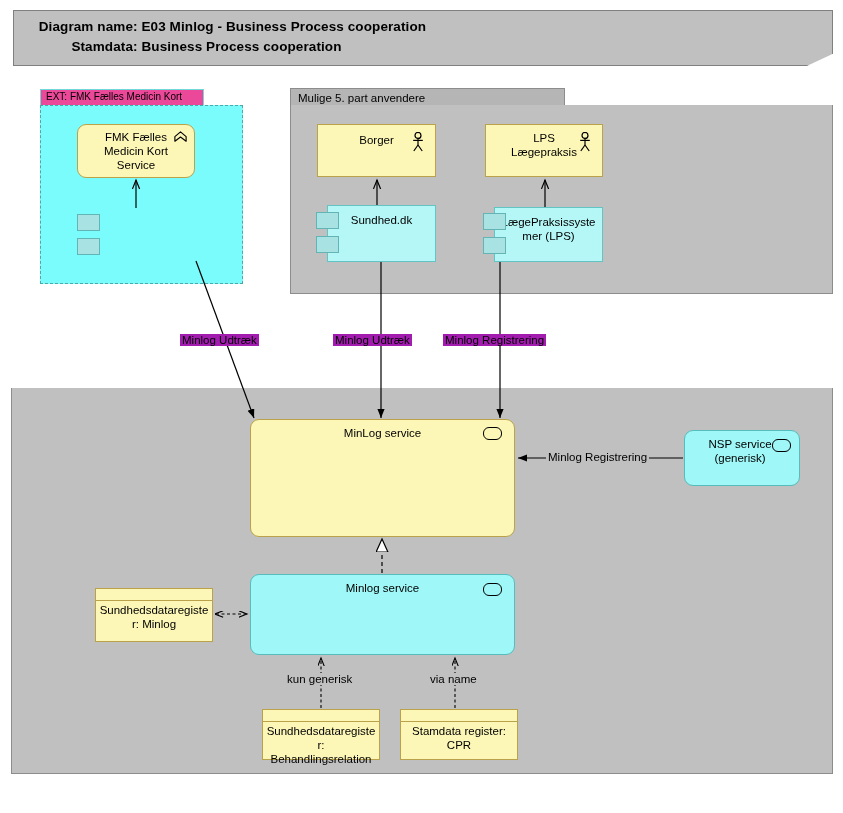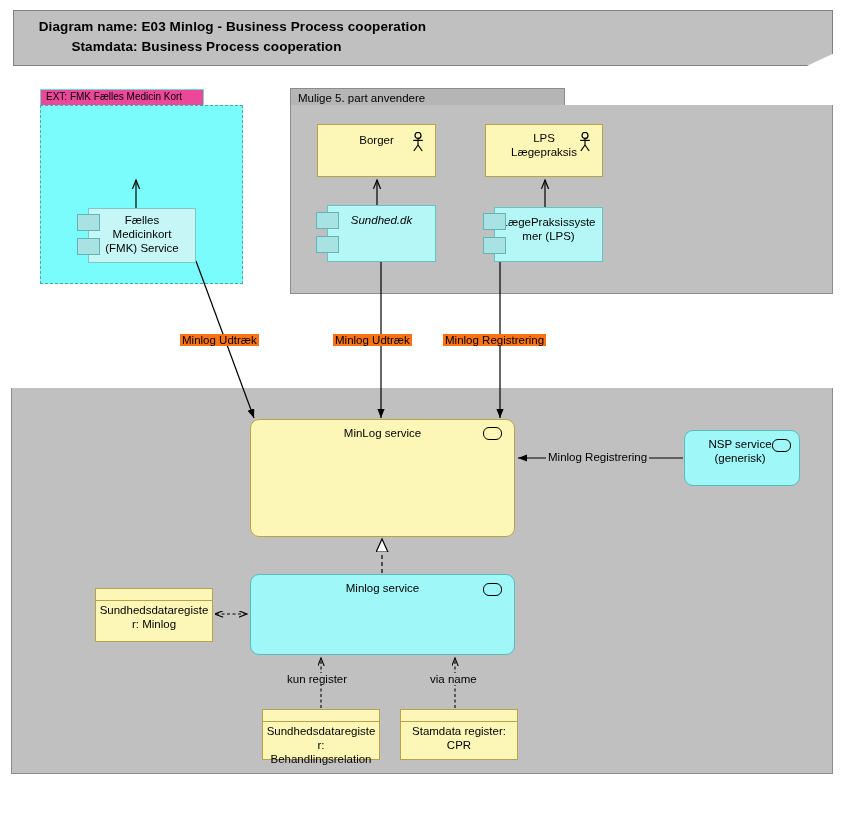--- a/index.html
+++ b/index.html
@@ -73,21 +73,21 @@
   .house{position:absolute;width:15px;height:15px;}
 
   
   .dohdr{position:absolute;left:0;top:0;right:0;height:11px;border-bottom:1px solid #b9a24a;}
 
   
   .edge-lbl{
     position:absolute;font-size:11.5px;color:#000;white-space:nowrap;
     background:transparent;
   }
-  .edge-lbl-bg{background:#f97316;padding:0 2px;}
+  .edge-lbl-bg{background:#a21caf;padding:0 2px;}
   .edge-lbl-gray{background:#c0c0c0;padding:0 2px;}
 
   svg.ov{position:absolute;left:0;top:0;width:843px;height:813px;overflow:visible;pointer-events:none;}
 </style>
 </head>
 <body>
 
 <div class="canvas">
 
   <div class="abs note">
@@ -148,26 +148,29 @@
 
     <line x1="382" y1="573" x2="382" y2="539" stroke="#000" stroke-width="1.2" stroke-dasharray="4,3" marker-end="url(#triHollow)"></line>
 
     <line x1="216" y1="614" x2="247" y2="614" stroke="#000" stroke-width="1.1" stroke-dasharray="3,2.5" marker-end="url(#arrowOpenS)" marker-start="url(#arrowOpenS2)"></line>
 
     <line x1="321" y1="708" x2="321" y2="658" stroke="#000" stroke-width="1.1" stroke-dasharray="3,2.5" marker-end="url(#arrowOpenS)"></line>
 
     <line x1="455" y1="708" x2="455" y2="658" stroke="#000" stroke-width="1.1" stroke-dasharray="3,2.5" marker-end="url(#arrowOpenS)"></line>
   </svg>
 
-
-  <div class="el cyan-pale" style="left:88px;top:208px;width:108px;height:55px;">
-    <div class="el-label" style="white-space:pre-line;top:4px;">Fælles
-Medicinkort
-(FMK) Service</div>
-  </div>
+  <div class="el yellow-round" style="left:77px;top:124px;width:118px;height:54px;">
+    <div class="el-label" style="white-space:pre-line;">FMK Fælles
+Medicin Kort
+Service</div>
+    <svg class="house" style="right:6px;top:5px;" viewBox="0 0 16 16">
+      <path d="M2,12 L2,7 L8,2 L14,7 L14,12 L8,7.5 z" fill="none" stroke="#000" stroke-width="1.2" stroke-linejoin="round"></path>
+    </svg>
+  </div>
+
   <div class="port" style="left:77px;top:214px;"></div>
   <div class="port" style="left:77px;top:238px;"></div>
 
   <div class="el yellow" style="left:317px;top:124px;width:119px;height:53px;">
     <div class="el-label" style="top:8px;">Borger</div>
     <svg class="actor" style="right:10px;top:7px;" viewBox="0 0 14 20">
       <circle cx="7" cy="3.4" r="3" fill="none" stroke="#000" stroke-width="1.2"></circle>
       <line x1="7" y1="6.6" x2="7" y2="13" stroke="#000" stroke-width="1.2"></line>
       <line x1="2.2" y1="8.4" x2="11.8" y2="8.4" stroke="#000" stroke-width="1.2"></line>
       <line x1="7" y1="13" x2="2.8" y2="19" stroke="#000" stroke-width="1.2"></line>
@@ -181,21 +184,21 @@
     <svg class="actor" style="right:10px;top:7px;" viewBox="0 0 14 20">
       <circle cx="7" cy="3.4" r="3" fill="none" stroke="#000" stroke-width="1.2"></circle>
       <line x1="7" y1="6.6" x2="7" y2="13" stroke="#000" stroke-width="1.2"></line>
       <line x1="2.2" y1="8.4" x2="11.8" y2="8.4" stroke="#000" stroke-width="1.2"></line>
       <line x1="7" y1="13" x2="2.8" y2="19" stroke="#000" stroke-width="1.2"></line>
       <line x1="7" y1="13" x2="11.2" y2="19" stroke="#000" stroke-width="1.2"></line>
     </svg>
   </div>
 
   <div class="el cyan" style="left:327px;top:205px;width:109px;height:57px;">
-    <div class="el-label" style="top:7px;font-style:italic;">Sundhed.dk</div>
+    <div class="el-label" style="top:7px;">Sundhed.dk</div>
   </div>
   <div class="port" style="left:316px;top:212px;"></div>
   <div class="port" style="left:316px;top:236px;"></div>
 
   <div class="el cyan" style="left:494px;top:207px;width:109px;height:55px;">
     <div class="el-label" style="white-space:pre-line;top:7px;">LægePraksissyste
 mer (LPS)</div>
   </div>
   <div class="port" style="left:483px;top:213px;"></div>
   <div class="port" style="left:483px;top:237px;"></div>
@@ -232,16 +235,16 @@
   <div class="el yellow" style="left:400px;top:709px;width:118px;height:51px;">
     <div class="dohdr"></div>
     <div class="el-label" style="white-space:pre-line;top:14px;padding:0 1px;">Stamdata register:
 CPR</div>
   </div>
 
   <div class="edge-lbl edge-lbl-bg" style="left:180px;top:334px;">Minlog Udtræk</div>
   <div class="edge-lbl edge-lbl-bg" style="left:333px;top:334px;">Minlog Udtræk</div>
   <div class="edge-lbl edge-lbl-bg" style="left:443px;top:334px;">Minlog Registrering</div>
   <div class="edge-lbl edge-lbl-gray" style="left:546px;top:451px;">Minlog Registrering</div>
-  <div class="edge-lbl edge-lbl-gray" style="left:285px;top:673px;">kun register</div>
+  <div class="edge-lbl edge-lbl-gray" style="left:285px;top:673px;">kun generisk</div>
   <div class="edge-lbl edge-lbl-gray" style="left:428px;top:673px;">via name</div>
 
 </div>
 
 </body></html>

